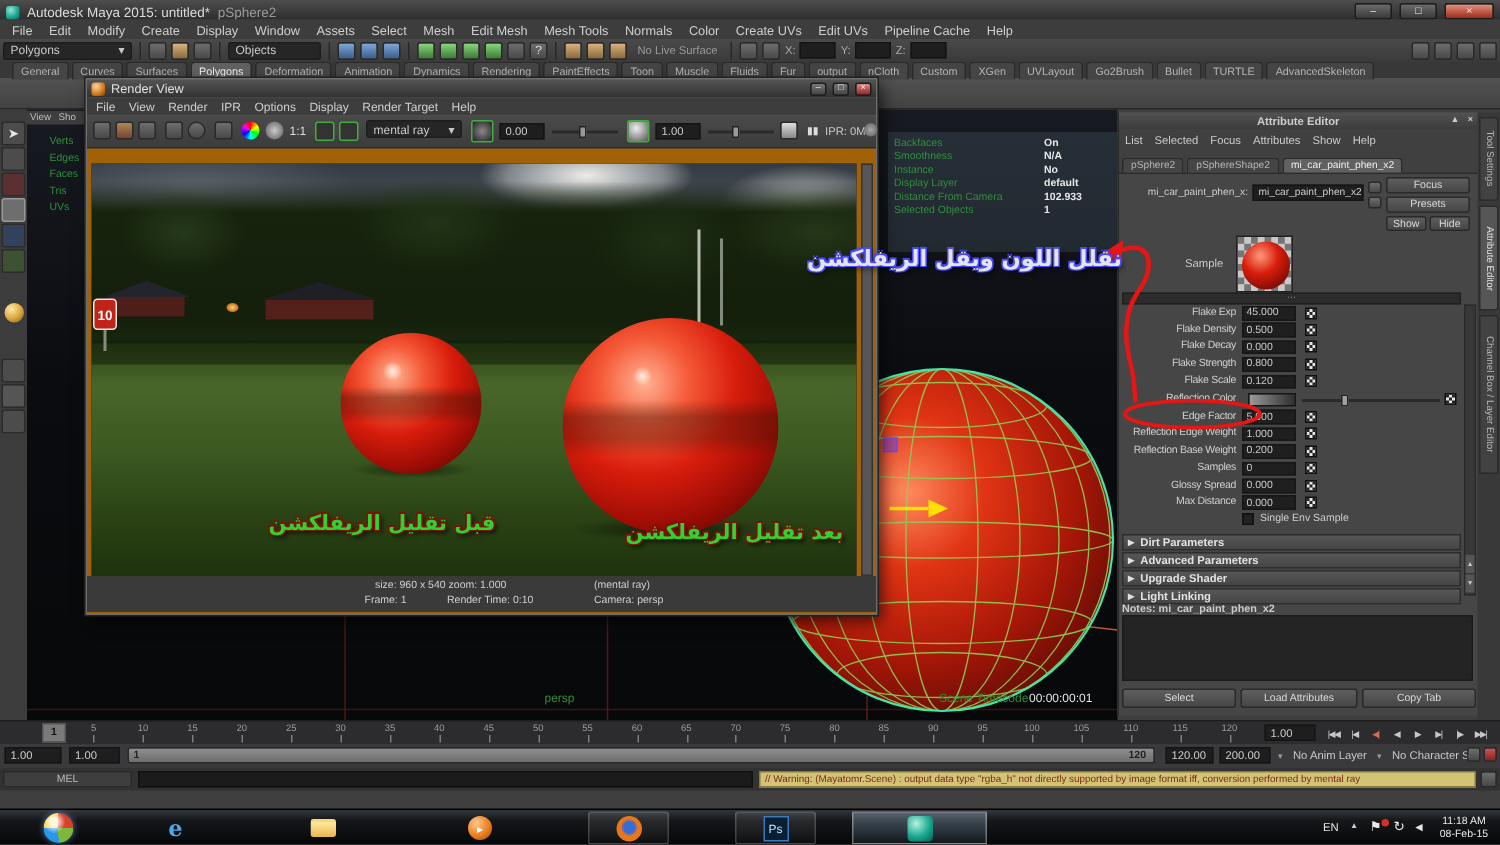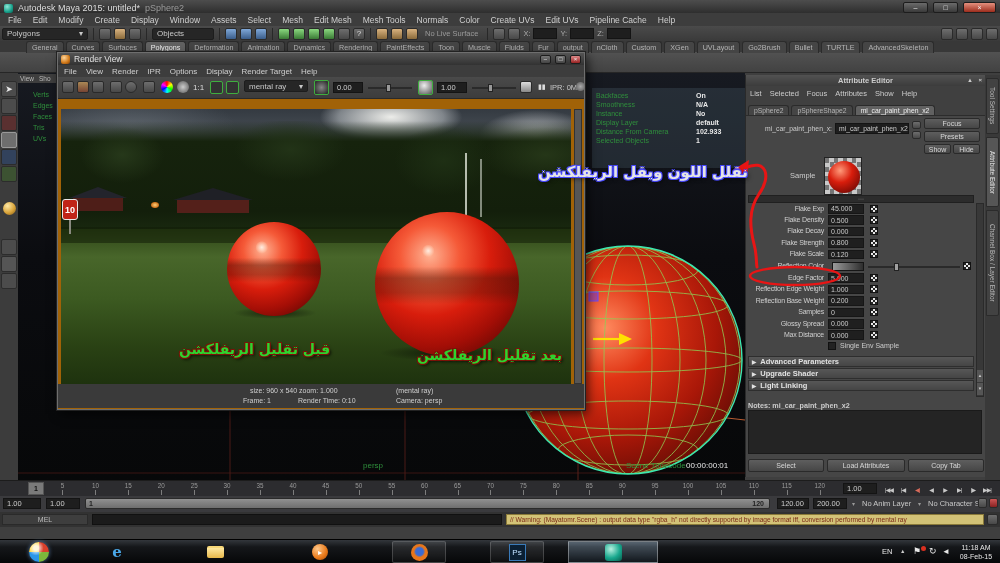--- a/index.html
+++ b/index.html
@@ -10,21 +10,21 @@
   .mlogo{width:9px;height:9px;border-radius:2px;background:radial-gradient(circle at 35% 30%,#8fe8d8,#17a08a 60%,#0b5c50)}
   .winbtn{width:25px;height:11px;border:1px solid #1d1d1d;border-radius:2px;background:linear-gradient(#6b6b6b,#3a3a3a);display:flex;align-items:center;justify-content:center;font-size:7px;color:#eee}
   .winbtn.close{width:33px;background:linear-gradient(#e4907e,#9c2c1c)}
   .menubar{left:0;top:13px;width:1000px;height:13px;background:#3d3d3d;display:flex;align-items:center;gap:11px;padding:0 8px;font-size:8.5px;color:#cfcfcf;z-index:3}
   .toolrow{left:0;top:26px;width:1000px;height:15px;background:linear-gradient(#4a4a4a,#3a3a3a);display:flex;align-items:center;gap:3px;padding:0 2px;z-index:3}
   .dd{background:#262626;border:1px solid #1d1d1d;border-radius:2px;height:12px;display:flex;align-items:center;padding:0 4px;gap:5px;color:#c8c8c8;font-size:8px}
   .icon{width:12px;height:12px;border-radius:2px;background:linear-gradient(#6e6e6e,#484848);border:1px solid #2a2a2a;flex:none}
   .icon.c1{background:linear-gradient(#7fa8d8,#3a5d8a)} .icon.c2{background:linear-gradient(#8ad87f,#3a7a35)} .icon.c3{background:linear-gradient(#d8b27f,#8a6a3a)}
   .sep{width:1px;height:12px;background:#282828;margin:0 2px;flex:none}
   .field{background:#1e1e1e;border:1px solid #141414;height:11px;min-width:24px;padding:0 3px;display:flex;align-items:center;color:#ccc;font-size:7.5px}
-  .shelfTabs{left:0;top:41px;width:1000px;height:11px;background:#383838;display:flex;align-items:center;gap:2px;padding-left:26px;font-size:7.2px;z-index:3}
+  .shelfTabs{left:0;top:41px;width:1000px;height:11px;background:#383838;display:flex;align-items:center;gap:2px;padding-left:8px;font-size:7.2px;z-index:3}
   .stab{padding:1px 5px;background:#454545;border:1px solid #2b2b2b;border-bottom:none;border-radius:3px 3px 0 0;color:#b5b5b5;white-space:nowrap}
   .stab.active{background:#616161;color:#efefef}
   .shelfRow{left:0;top:52px;width:1000px;height:21px;background:linear-gradient(#525252,#424242);border-bottom:1px solid #262626;z-index:2}
   .goldball{width:15px;height:15px;border-radius:50%;background:radial-gradient(circle at 35% 30%,#ffeaa5,#d9a43a 55%,#7d5512)}
   .toolbox{left:0;top:73px;width:18px;height:407px;background:#3c3c3c;z-index:2;display:flex;flex-direction:column;align-items:center;padding-top:8px;gap:1px}
   .tbIcon{width:16px;height:16px;border-radius:2px;background:#4c4c4c;border:1px solid #2c2c2c;display:flex;align-items:center;justify-content:center;font-size:9px;color:#d8d8d8}
   .tbIcon.active{background:#6e6e6e;border-color:#999}
   .viewport{left:18px;top:73px;width:727px;height:407px;background:linear-gradient(#171a21 0%,#0b0c10 45%,#070809);z-index:1}
   .hudl{color:#2f8f3c;font-size:7px;line-height:11px}
   .hudlab{color:#2f8f3c;font-size:7px} .hudval{color:#e8e8e8;font-size:7px;font-weight:bold}
@@ -459,20 +459,24 @@
         <span class="aeval">0.000</span>
         <span class="chk"></span>
       </div>
       <div class="aerow">
         <span class="abs" style="left:80px;top:1.5px;width:8px;height:8px;background:#222;border:1px solid #111"></span>
         <span class="abs" style="left:92px;top:1.5px;font-size:7px">Single Env Sample</span>
       </div>
       <div style="height:4px"></div>
       <div class="sect" style="margin-bottom:1px">
         <span style="font-size:5.5px">▶</span>
+        <span>Dirt Parameters</span>
+      </div>
+      <div class="sect" style="margin-bottom:1px">
+        <span style="font-size:5.5px">▶</span>
         <span>Advanced Parameters</span>
       </div>
       <div class="sect" style="margin-bottom:1px">
         <span style="font-size:5.5px">▶</span>
         <span>Upgrade Shader</span>
       </div>
       <div class="sect">
         <span style="font-size:5.5px">▶</span>
         <span>Light Linking</span>
       </div>

